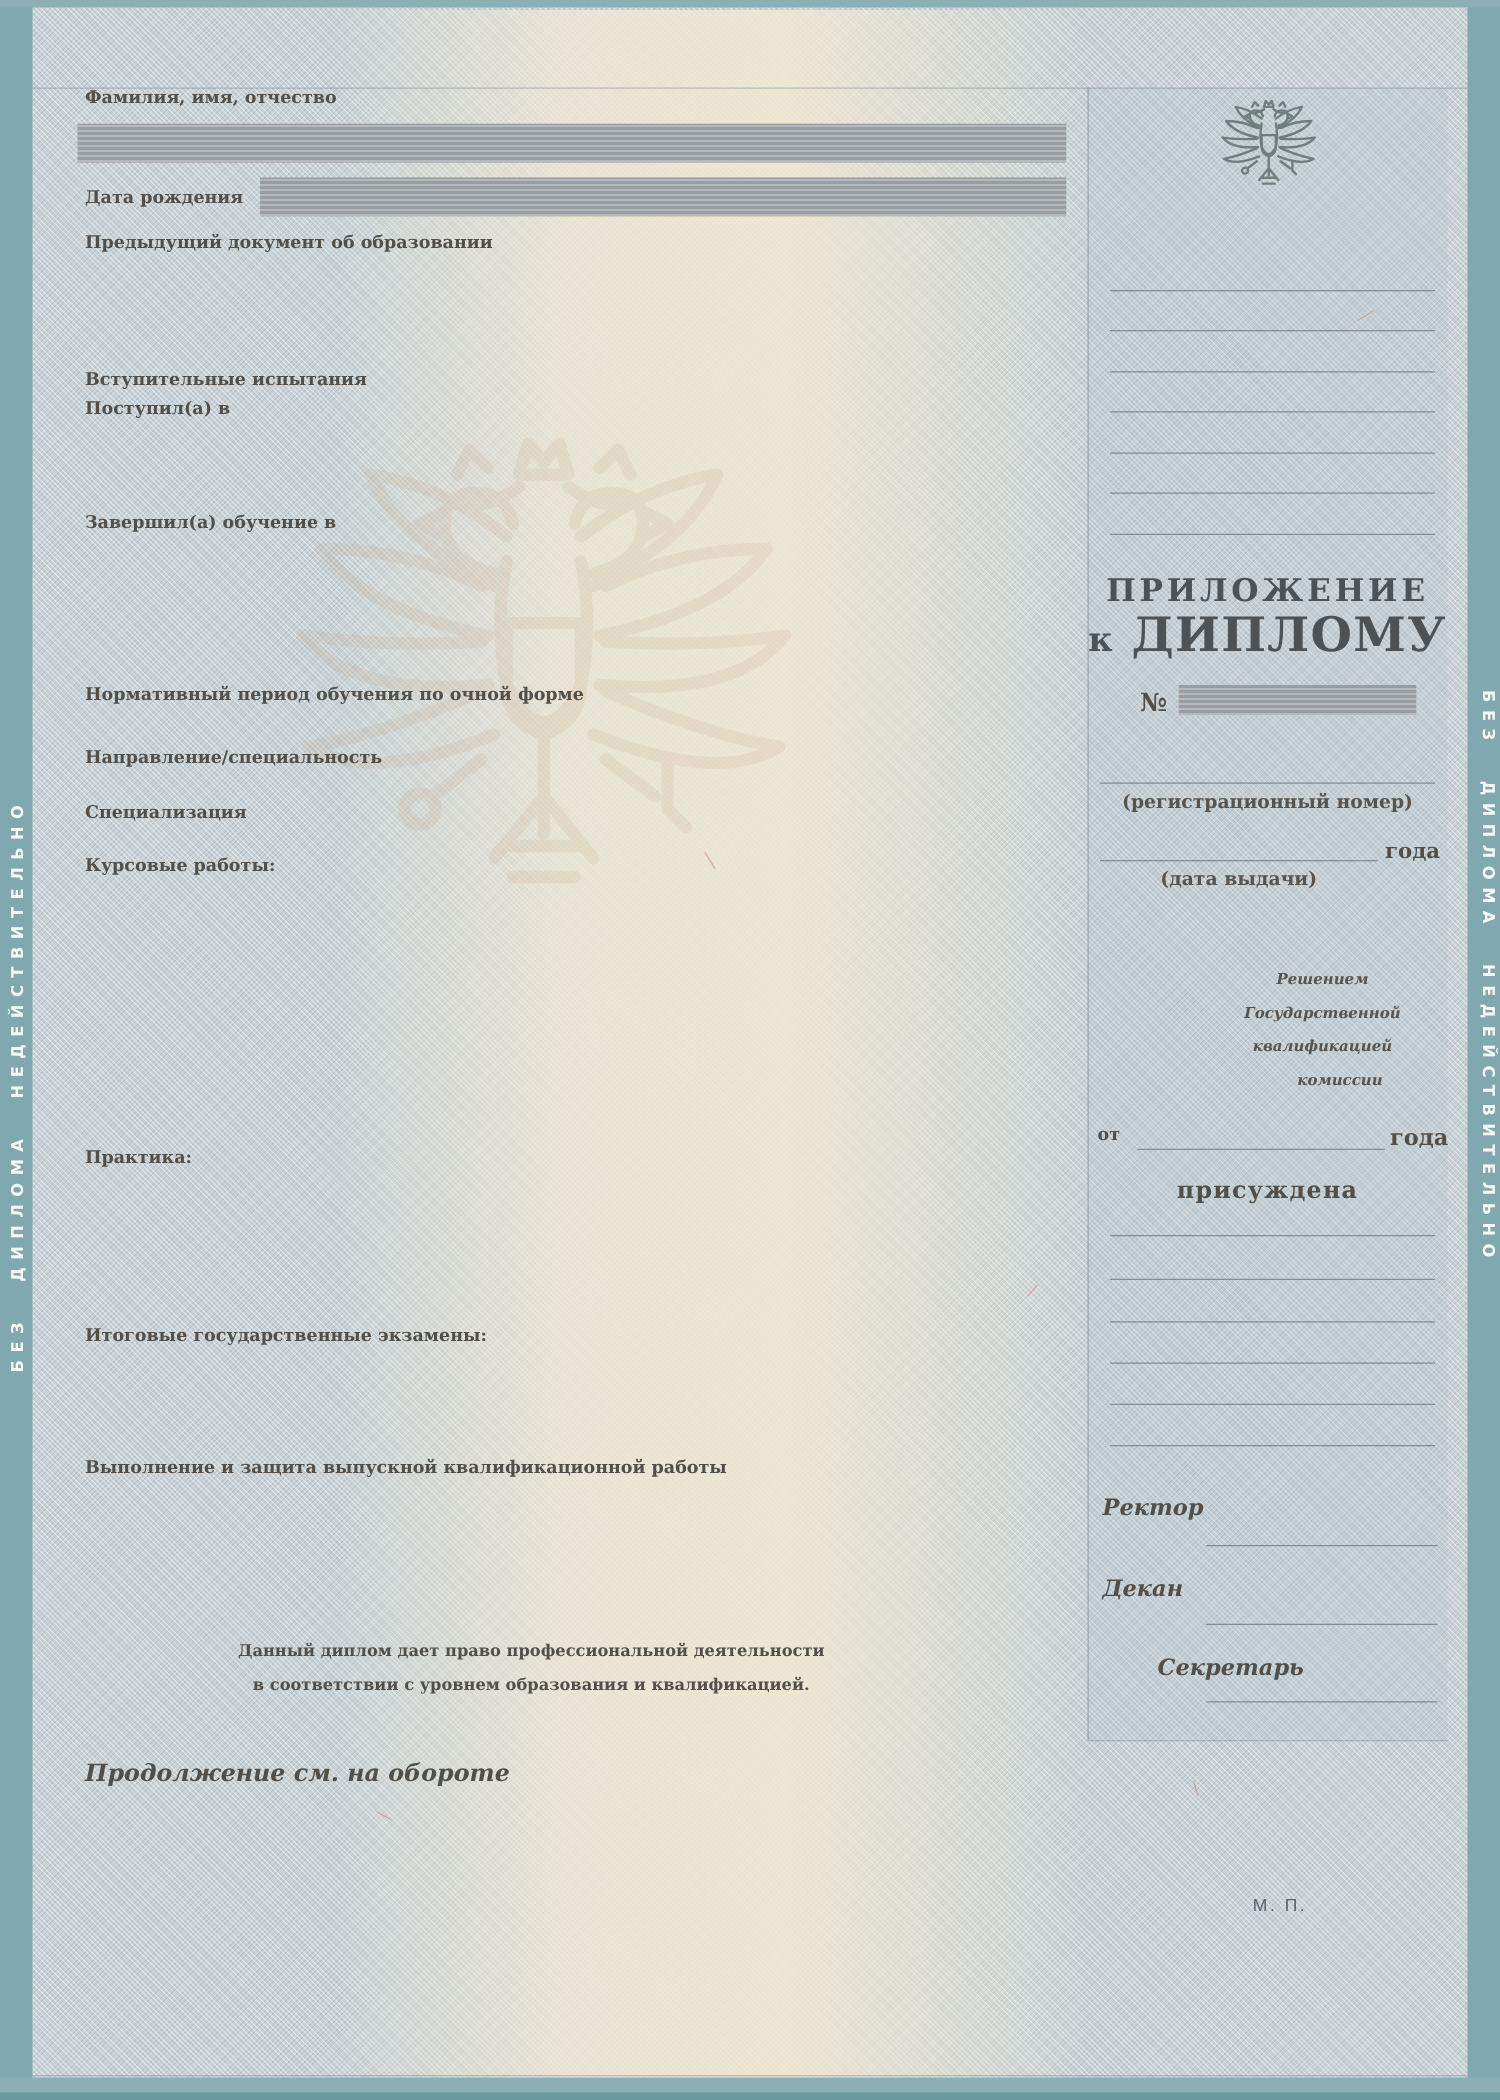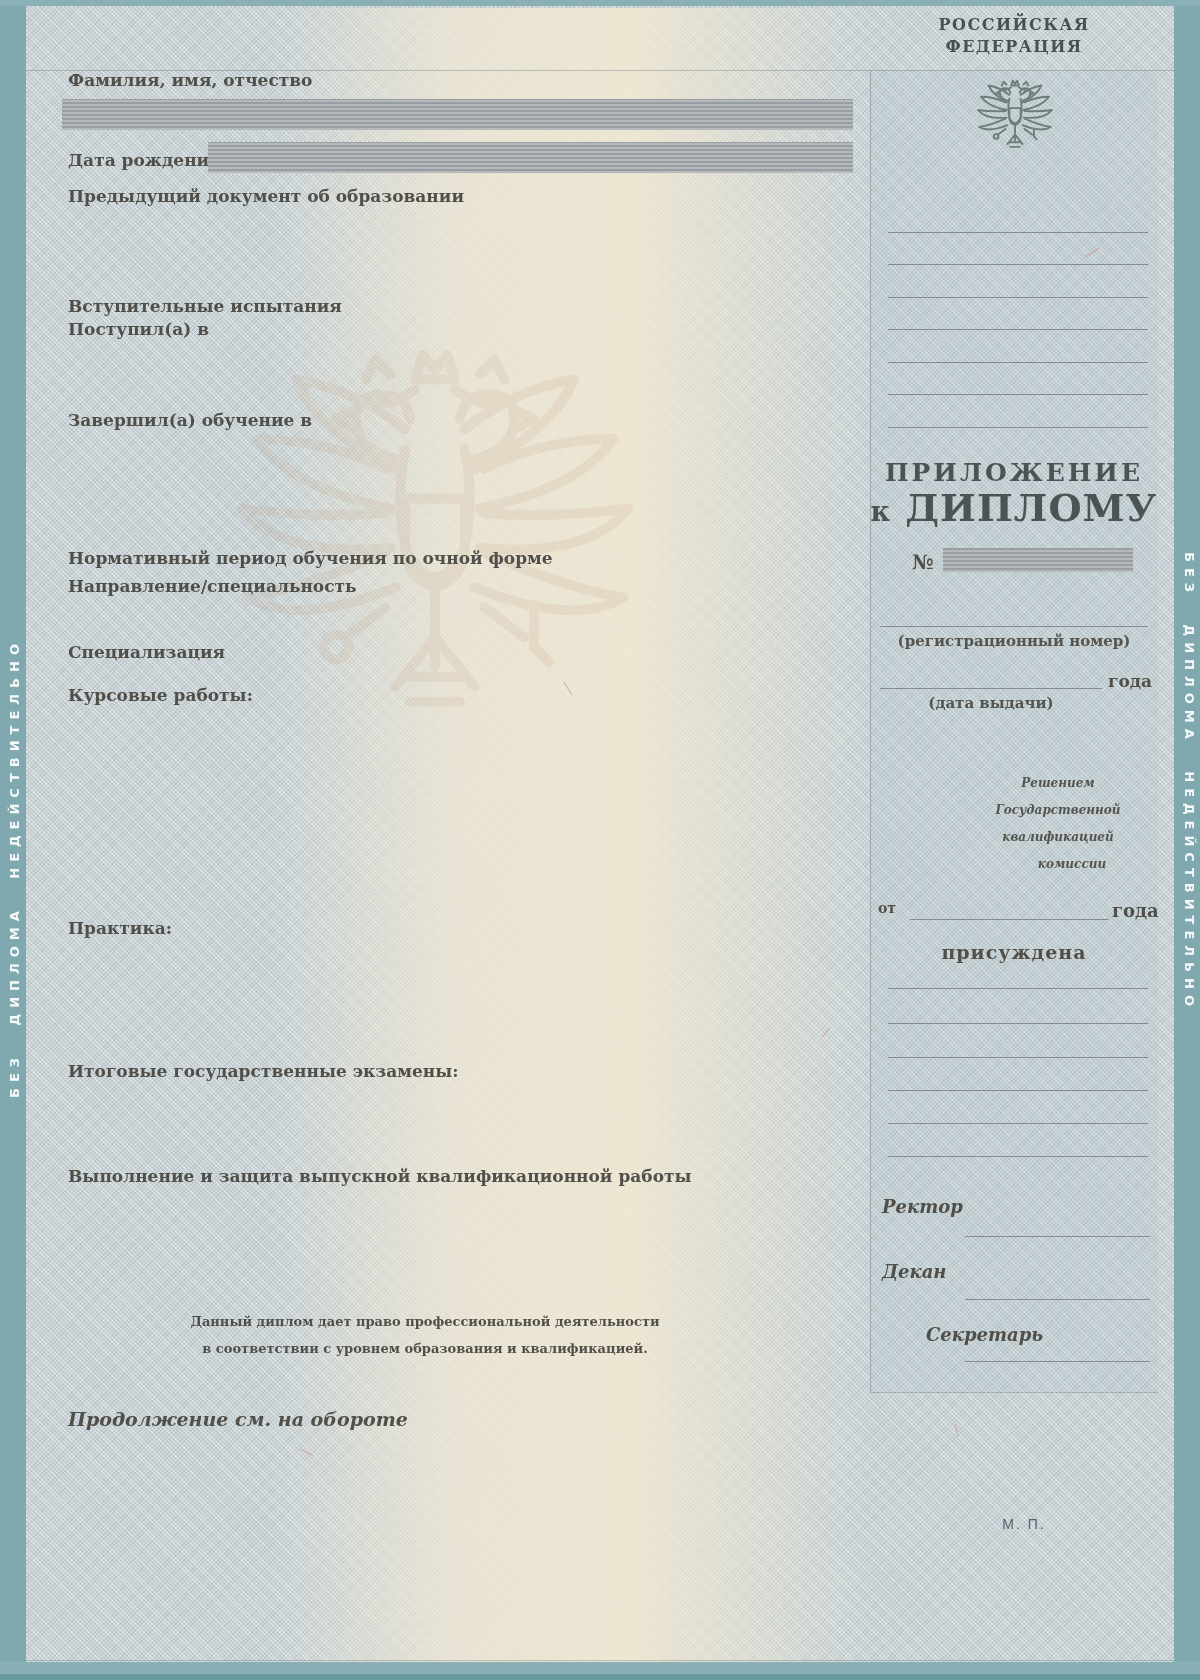--- a/index.html
+++ b/index.html
@@ -27,21 +27,21 @@
   #cream-band{
     left:270px; top:8px; width:600px; height:1656px;
     background:linear-gradient(90deg, rgba(241,232,212,0) 0%,
       rgba(241,232,212,.78) 30%, rgba(243,233,210,.85) 60%,
       rgba(241,232,212,0) 100%);
   }
   #panel-tint{left:870px; top:70px; width:288px; height:1322px;
     background:rgba(174,189,194,.22);}
   .hairline{background:rgba(120,135,142,.45); height:1px;}
   
-  .lbl{font-size:17px; font-weight:600; white-space:nowrap;}
+  .lbl{font-size:14px; font-weight:600; white-space:nowrap;}
   .bar{
     background:#a5aaad;
     background-image:repeating-linear-gradient(0deg, rgba(255,255,255,.18) 0 2px, rgba(90,98,104,.18) 2px 4px);
   }
   .rline{position:absolute; left:888px; width:260px; height:1px; background:rgba(110,118,122,.75);}
   .sigline{position:absolute; height:1px; background:rgba(110,118,122,.75);}
   .panel-center{left:870px; width:288px; text-align:center;}
   .caption{font-size:15px; font-weight:600; color:#55544e;}
   .ital{font-style:italic;}
   #country-name{top:14px; font-size:16px; font-weight:700; letter-spacing:1.5px;
@@ -123,41 +123,37 @@
   <div class="abs bar" style="left:62px; top:99px; width:791px; height:31px;"></div>
 
   <div class="abs lbl" style="left:68px; top:150px;">Дата рождения</div>
   <div class="abs bar" style="left:208px; top:142px; width:645px; height:31px;"></div>
 
   <div class="abs lbl" style="left:68px; top:186px;">Предыдущий документ об образовании</div>
   <div class="abs lbl" style="left:68px; top:296px;">Вступительные испытания</div>
   <div class="abs lbl" style="left:68px; top:319px;">Поступил(а) в</div>
   <div class="abs lbl" style="left:68px; top:410px;">Завершил(а) обучение в</div>
   <div class="abs lbl" style="left:68px; top:548px;">Нормативный период обучения по очной форме</div>
-  <div class="abs lbl" style="left:68px; top:576px;">Направление/специальность</div>
+  <div class="abs lbl" style="left:68px; top:598px;">Направление/специальность</div>
   <div class="abs lbl" style="left:68px; top:642px;">Специализация</div>
   <div class="abs lbl" style="left:68px; top:685px;">Курсовые работы:</div>
   <div class="abs lbl" style="left:68px; top:918px;">Практика:</div>
   <div class="abs lbl" style="left:68px; top:1061px;">Итоговые государственные экзамены:</div>
   <div class="abs lbl" style="left:68px; top:1166px;">Выполнение и защита выпускной квалификационной работы</div>
 
   <div class="abs" style="left:100px; top:1308px; width:650px; text-align:center; font-size:13px; font-weight:700; line-height:27px;">
     <span style="display:block;">Данный диплом дает право профессиональной деятельности</span>
     <span style="display:block;">в соответствии с уровнем образования и квалификацией.</span>
   </div>
 
   <div class="abs lbl ital" style="left:68px; top:1408px; font-size:19px;">Продолжение см. на обороте</div>
 
   <div class="abs" style="left:870px; top:70px; width:1px; height:1322px; background:rgba(120,135,142,.55);"></div>
   <div class="abs hairline" style="left:870px; top:1392px; width:288px;"></div>
 
-  <div class="abs panel-center" id="country-name">
-    <span style="display:block;">РОССИЙСКАЯ</span>
-    <span style="display:block;">ФЕДЕРАЦИЯ</span>
-  </div>
 
   <svg class="abs arms" style="left:967px; top:76px; opacity:.8;" width="96" height="104">
     <use href="#eagle" width="96" height="104"></use>
   </svg>
 
   <div class="rline" style="top:232px;"></div>
   <div class="rline" style="top:264px;"></div>
   <div class="rline" style="top:297px;"></div>
   <div class="rline" style="top:329px;"></div>
   <div class="rline" style="top:362px;"></div>

